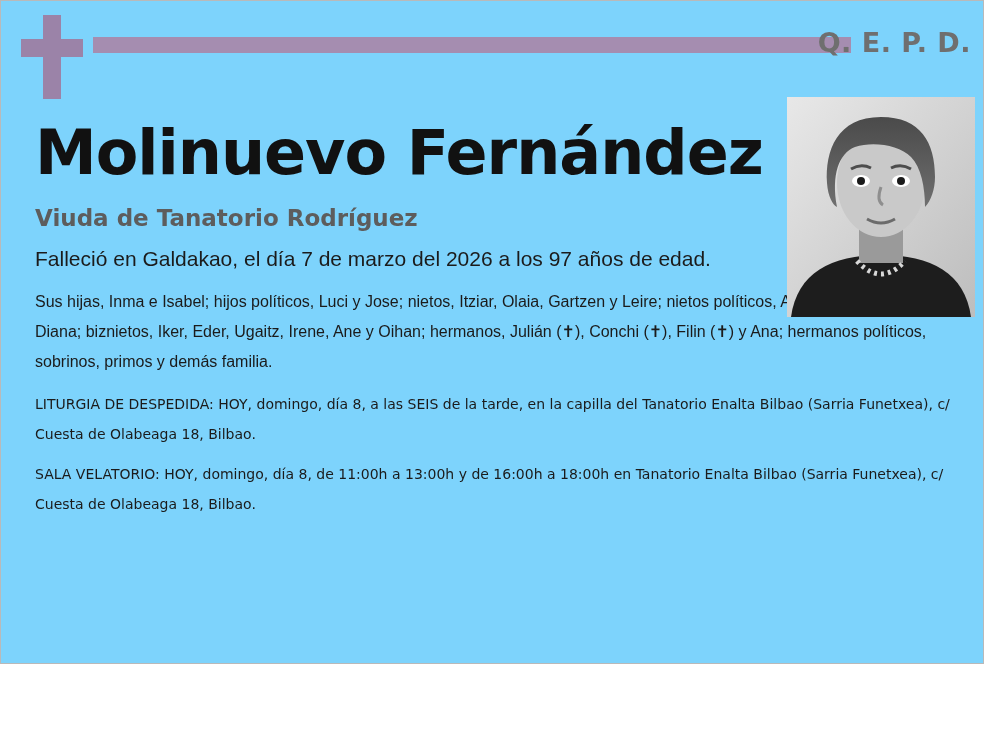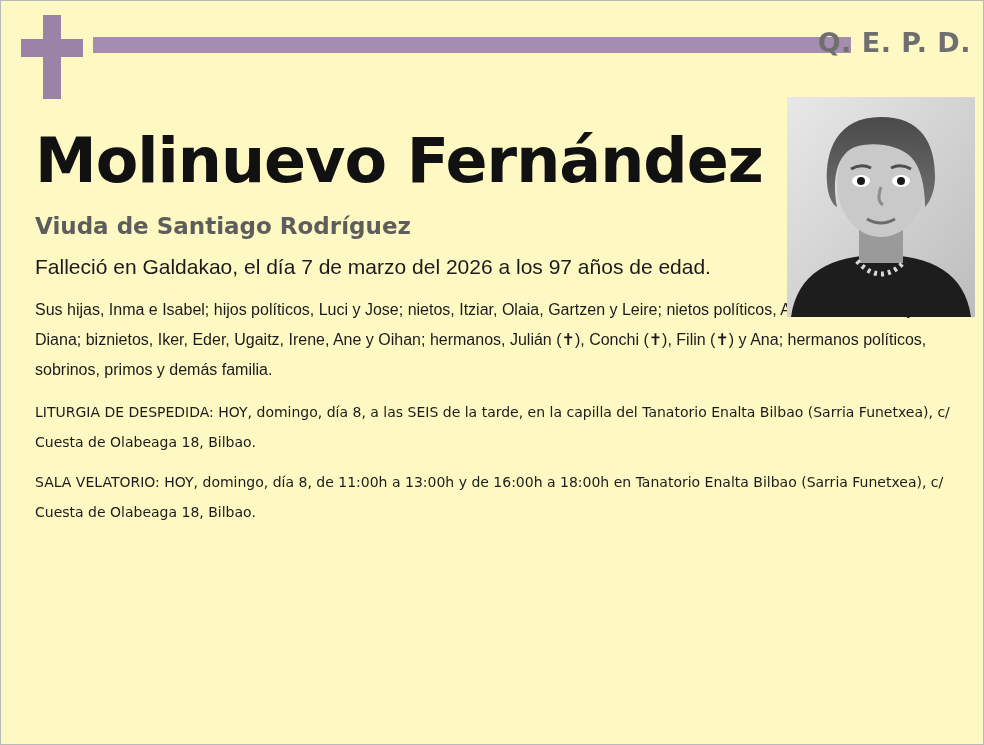--- a/index.html
+++ b/index.html
@@ -6,23 +6,23 @@
     margin: 0;
     padding: 0;
     background: #ffffff;
   }
   body {
     font-family: "Liberation Sans", sans-serif;
   }
   .obituary {
     position: relative;
     width: 984px;
-    height: 745px;
+    height: 664px;
     box-sizing: border-box;
-    background: #fef9c3;
+    background: #7dd3fc;
     border: 1px solid #b9b9b9;
     overflow: hidden;
   }
   
   .header {
     position: relative;
     height: 100px;
     padding: 0;
   }
   .cross {
@@ -93,21 +93,21 @@
     color: #111111;
     letter-spacing: -1px;
   }
   .name-last {
     font-family: "DejaVu Sans", sans-serif;
     font-weight: bold;
     font-size: 62px;
     line-height: 72px;
     color: #111111;
     letter-spacing: -1px;
-    margin-top: 10px;
+    margin-top: 2px;
   }
   
   .body-text {
     padding: 16px 30px 0 34px;
     color: #1b1b1b;
   }
   .spouse {
     font-family: "DejaVu Sans", sans-serif;
     font-weight: bold;
     font-size: 23px;
@@ -181,20 +181,20 @@
 
       <path d="M70 164 q24 26 48 0" stroke="#d8d8d8" stroke-width="5" fill="none" stroke-dasharray="3 4"></path>
     </svg>
   </div>
 
   <div class="names">
     <div class="name-last">Molinuevo Fernández</div>
   </div>
 
   <div class="body-text">
-    <div class="spouse">Viuda de Santiago Rodríguez</div>
+    <div class="spouse">Viuda de Tanatorio Rodríguez</div>
     <div class="died">Falleció en Galdakao, el día 7 de marzo del 2026 a los 97 años de edad.</div>
     <div class="family">Sus hijas, Inma e Isabel; hijos políticos, Luci y Jose; nietos, Itziar, Olaia, Gartzen y Leire; nietos políticos, Amir, David, Iban y Diana; biznietos, Iker, Eder, Ugaitz, Irene, Ane y Oihan; hermanos, Julián (✝), Conchi (✝), Filin (✝) y Ana; hermanos políticos, sobrinos, primos y demás familia.</div>
     <div class="notice">LITURGIA DE DESPEDIDA: HOY, domingo, día 8, a las SEIS de la tarde, en la capilla del Tanatorio Enalta Bilbao (Sarria Funetxea), c/ Cuesta de Olabeaga 18, Bilbao.</div>
     <div class="notice">SALA VELATORIO: HOY, domingo, día 8, de 11:00h a 13:00h y de 16:00h a 18:00h en Tanatorio Enalta Bilbao (Sarria Funetxea), c/ Cuesta de Olabeaga 18, Bilbao.</div>
   </div>
 
 </div>
 
 </body></html>

